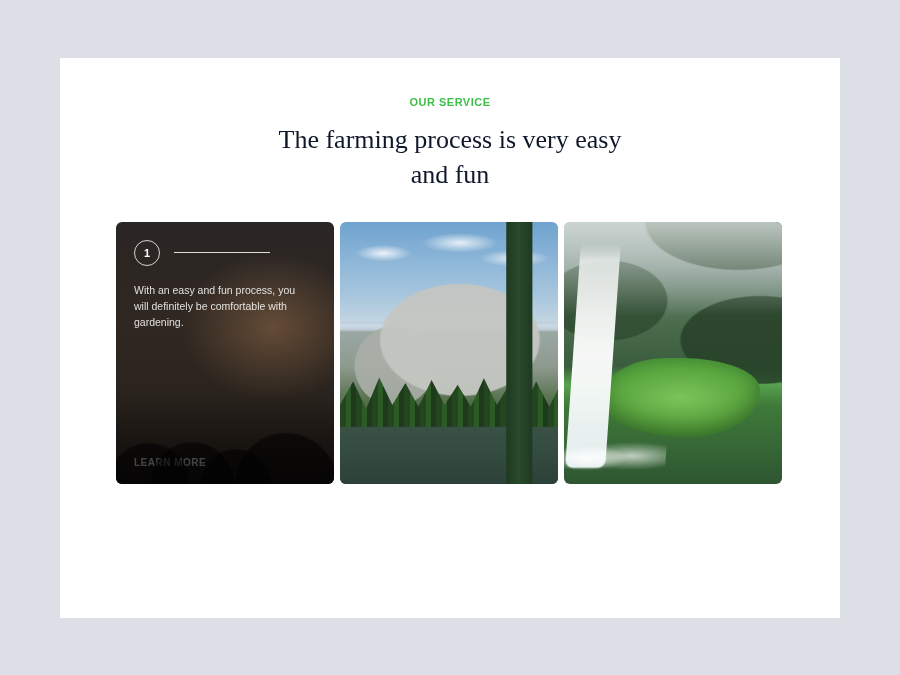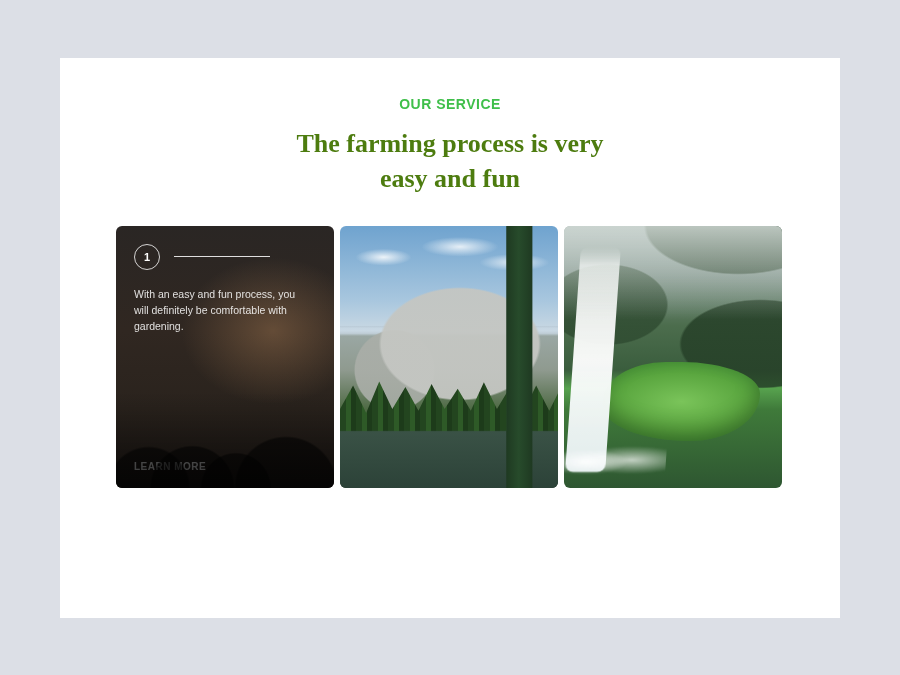--- a/index.html
+++ b/index.html
@@ -15,32 +15,32 @@
     width: 780px;
     height: 560px;
     background: #ffffff;
     padding: 38px 56px 40px;
   }
   .header {
     text-align: center;
     margin-bottom: 30px;
   }
   .eyebrow {
-    font-size: 14px;
+    font-size: 11px;
     font-weight: 600;
     letter-spacing: 0.5px;
     color: #3fbf4a;
     margin-bottom: 14px;
   }
   .title {
     font-family: Georgia, "Times New Roman", serif;
-    font-weight: 700;
+    font-weight: 400;
     font-size: 26px;
     line-height: 1.35;
-    color: #4d7c0f;
+    color: #0f172a;
     max-width: 360px;
     margin: 0 auto;
   }
   .cards {
     display: flex;
     gap: 6px;
   }
   .card {
     position: relative;
     width: 218px;

